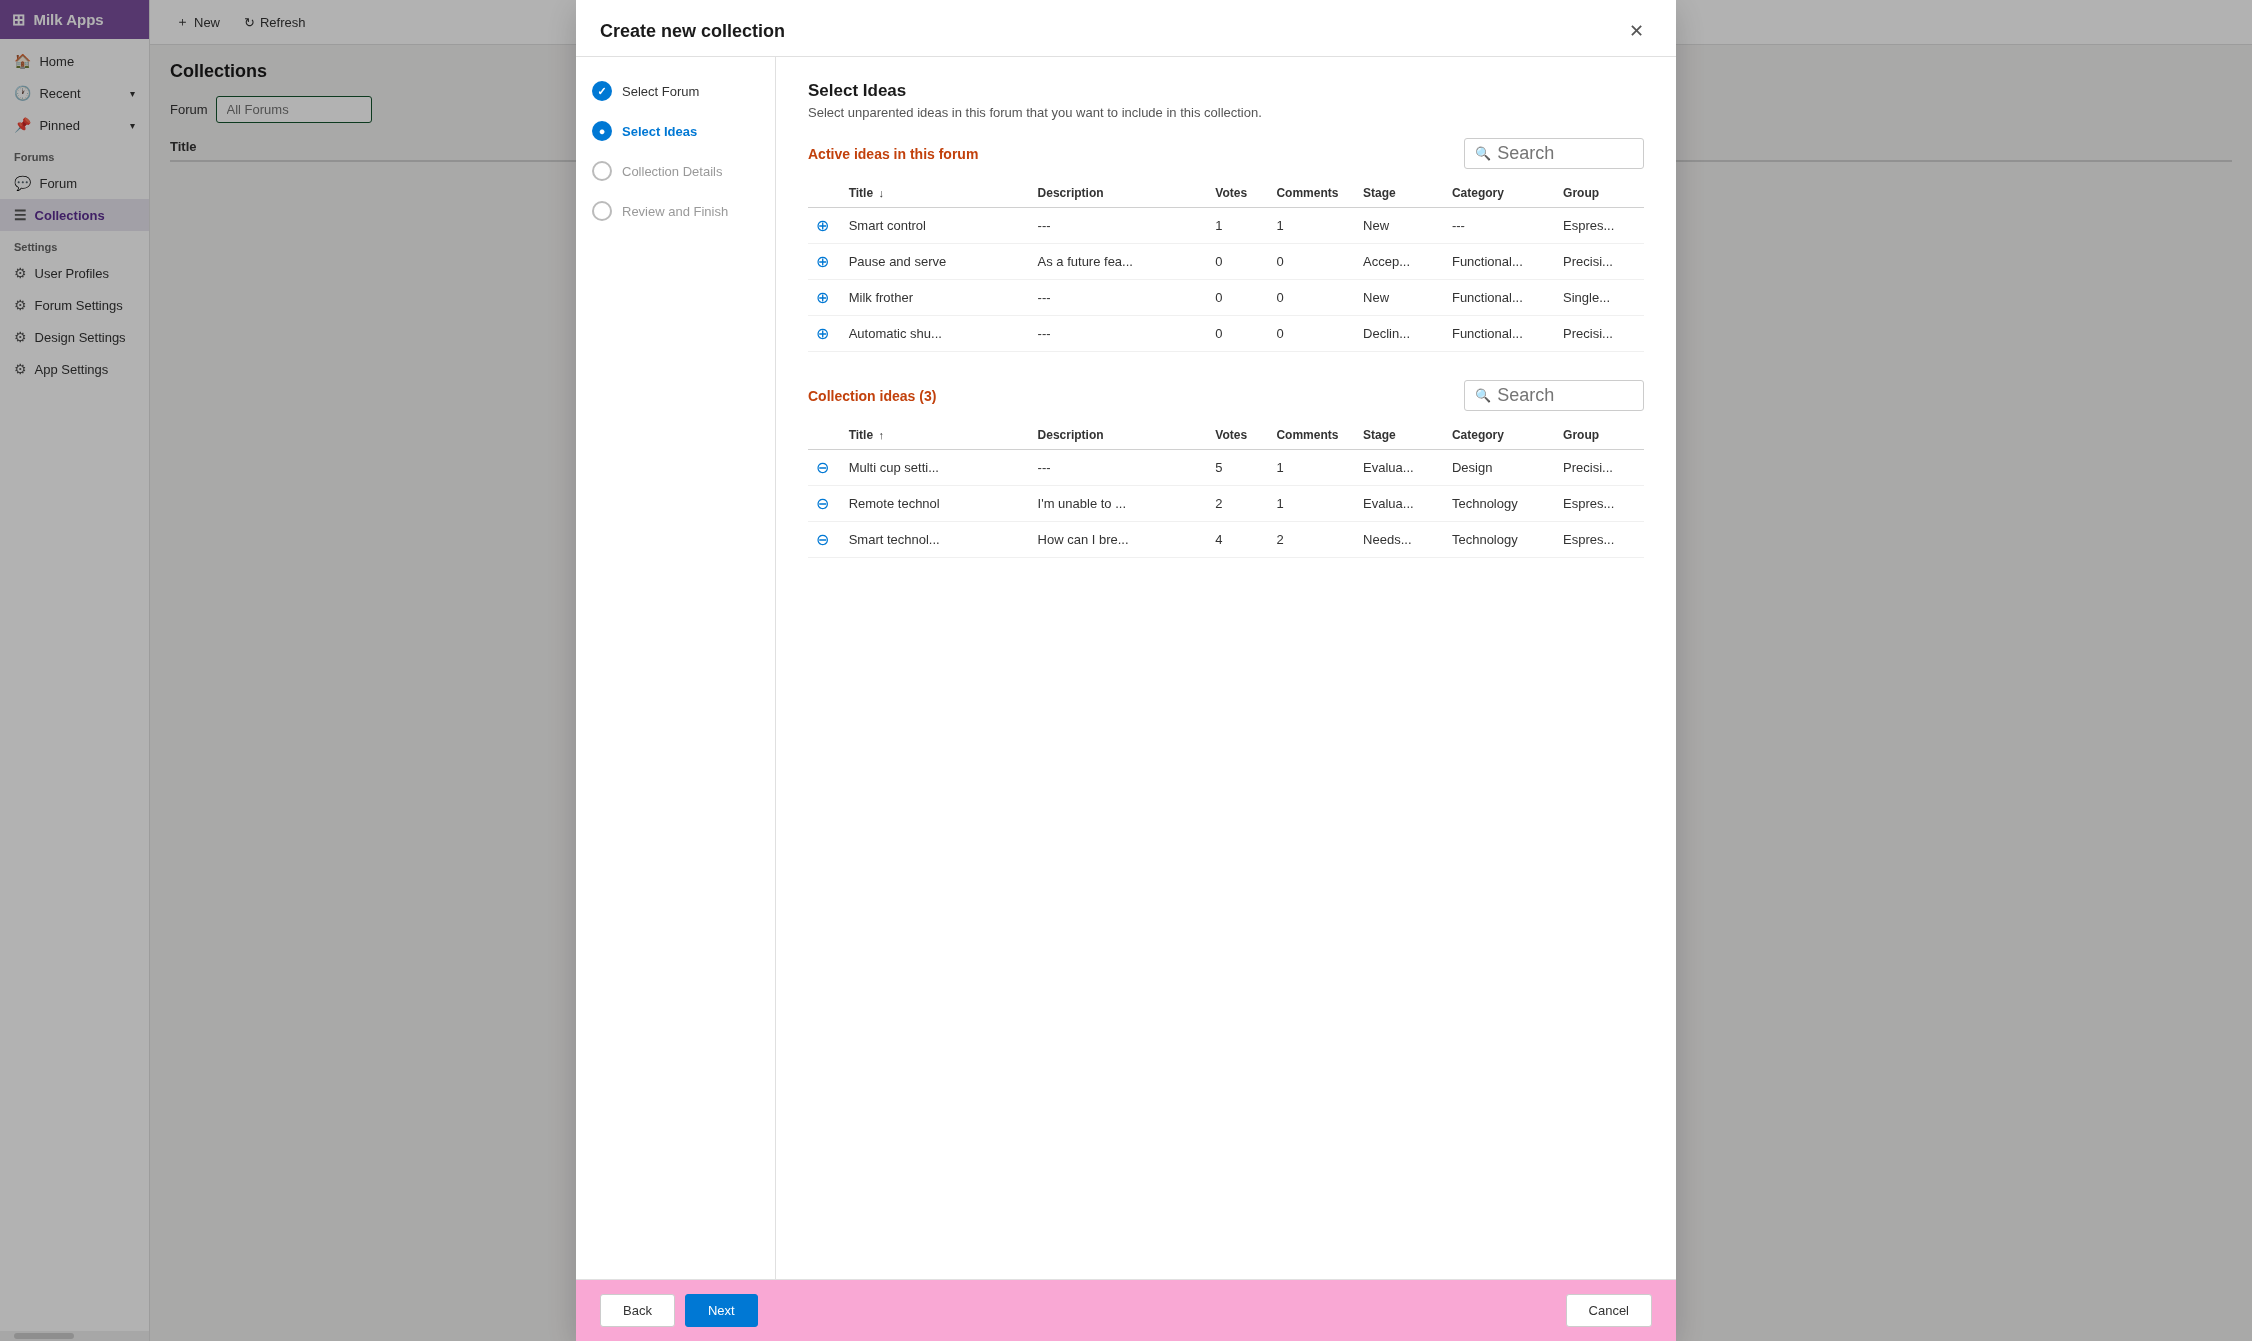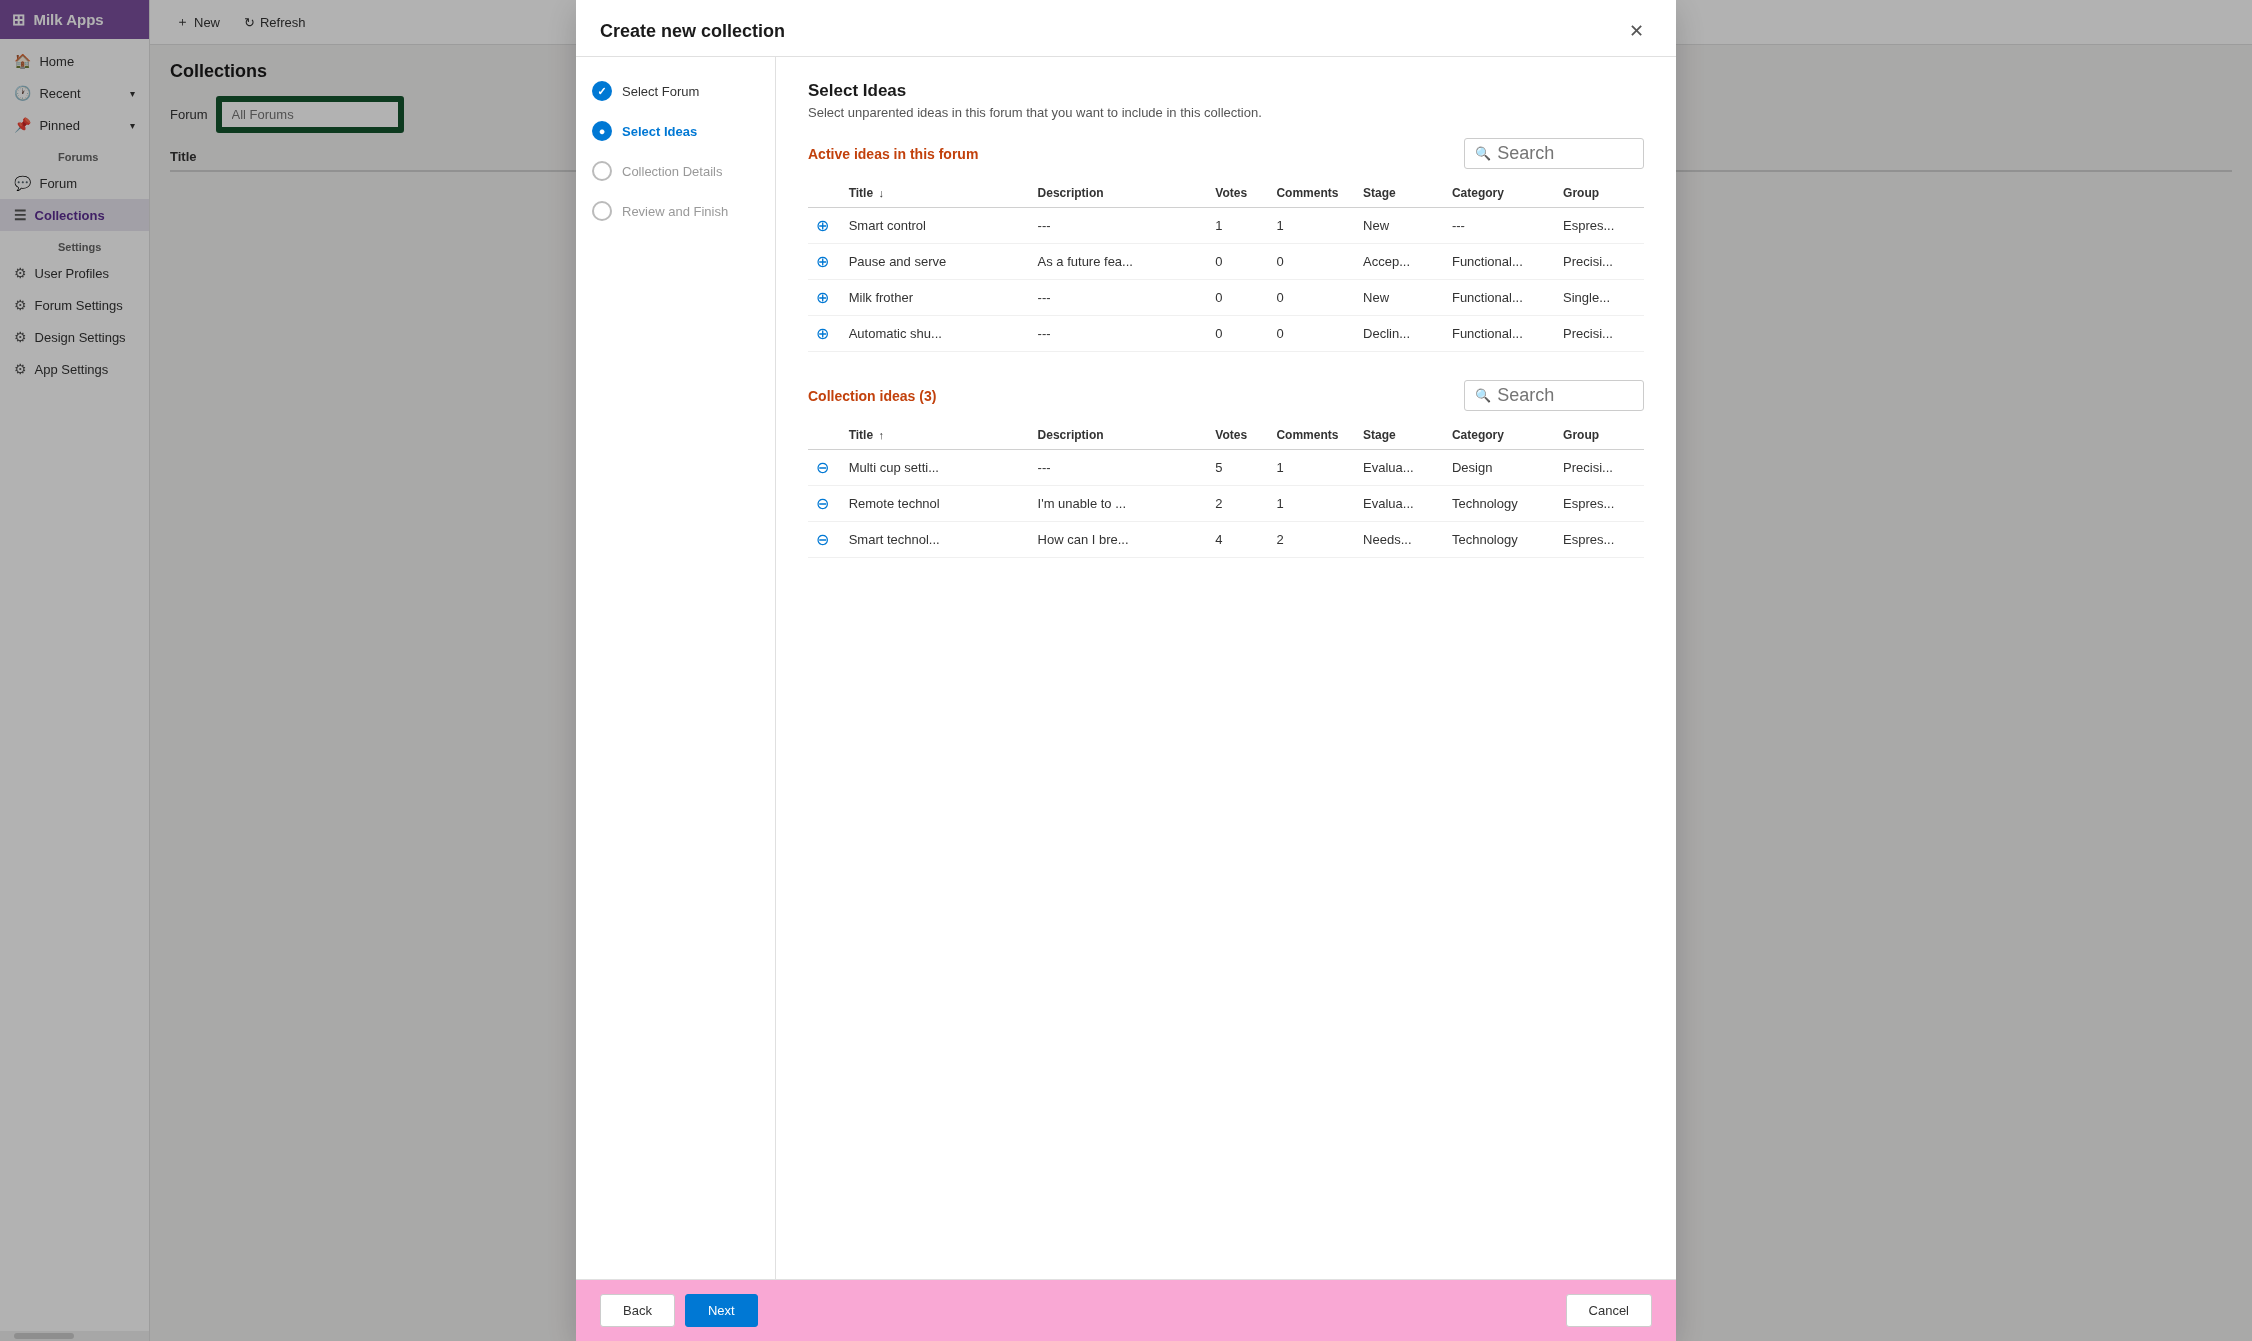--- a/index.html
+++ b/index.html
@@ -30,21 +30,21 @@
       display: flex; align-items: center; gap: 8px;
       padding: 8px 14px;
       cursor: pointer; color: #333; font-size: 13px;
       border-radius: 0;
     }
     .nav-item.active { background: #e8e6f0; color: #5c2d91; font-weight: 600; }
     .nav-item .icon { font-size: 14px; color: #555; }
     .nav-item .chevron { margin-left: auto; font-size: 10px; }
     .nav-section-label {
       padding: 10px 14px 4px;
-      font-size: 11px; color: #666; font-weight: 600; text-transform: none; margin-left: 44px;
+      font-size: 11px; color: #666; font-weight: 600; text-transform: none;
     }
 
     
     .main-area {
       flex: 1;
       display: flex;
       flex-direction: column;
       overflow: hidden;
     }
 
@@ -69,22 +69,22 @@
     .page-content {
       flex: 1; overflow-y: auto;
       padding: 16px 20px;
       position: relative;
     }
     .page-title { font-size: 18px; font-weight: 600; margin-bottom: 14px; color: #1a1a1a; }
 
     .filter-row { display: flex; align-items: center; gap: 8px; margin-bottom: 10px; }
     .filter-label { font-size: 13px; color: #333; }
     .filter-input {
-      border: 6px solid #14532d; border-radius: 3px;
-      padding: 5px 10px; font-size: 13px; width: 188px;
+      border: 1px solid #14532d; border-radius: 3px;
+      padding: 5px 10px; font-size: 13px; width: 156px;
     }
 
     .table-header-row {
       display: flex; border-bottom: 2px solid #d0d0d0;
       padding: 6px 0; font-weight: 600; color: #333; font-size: 13px;
     }
     .col-title { width: 200px; }
 
     
     .modal-overlay {

